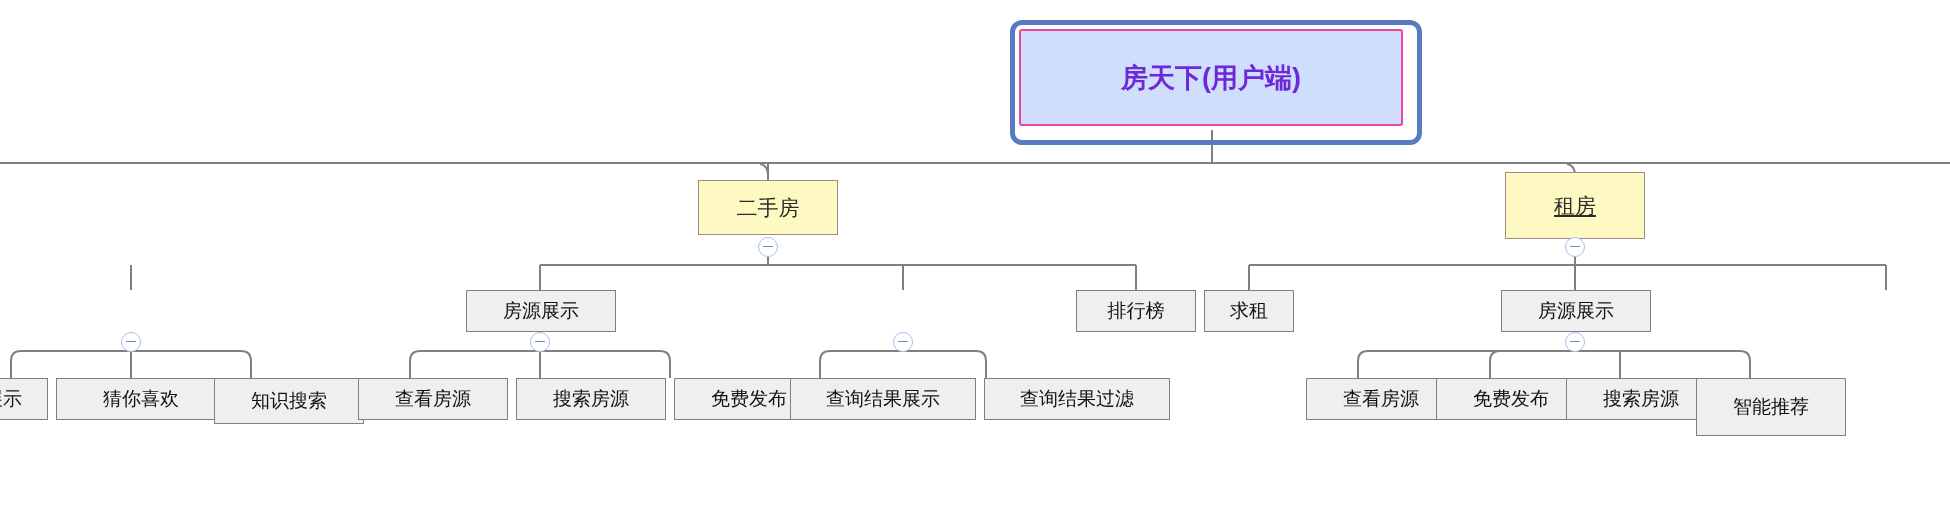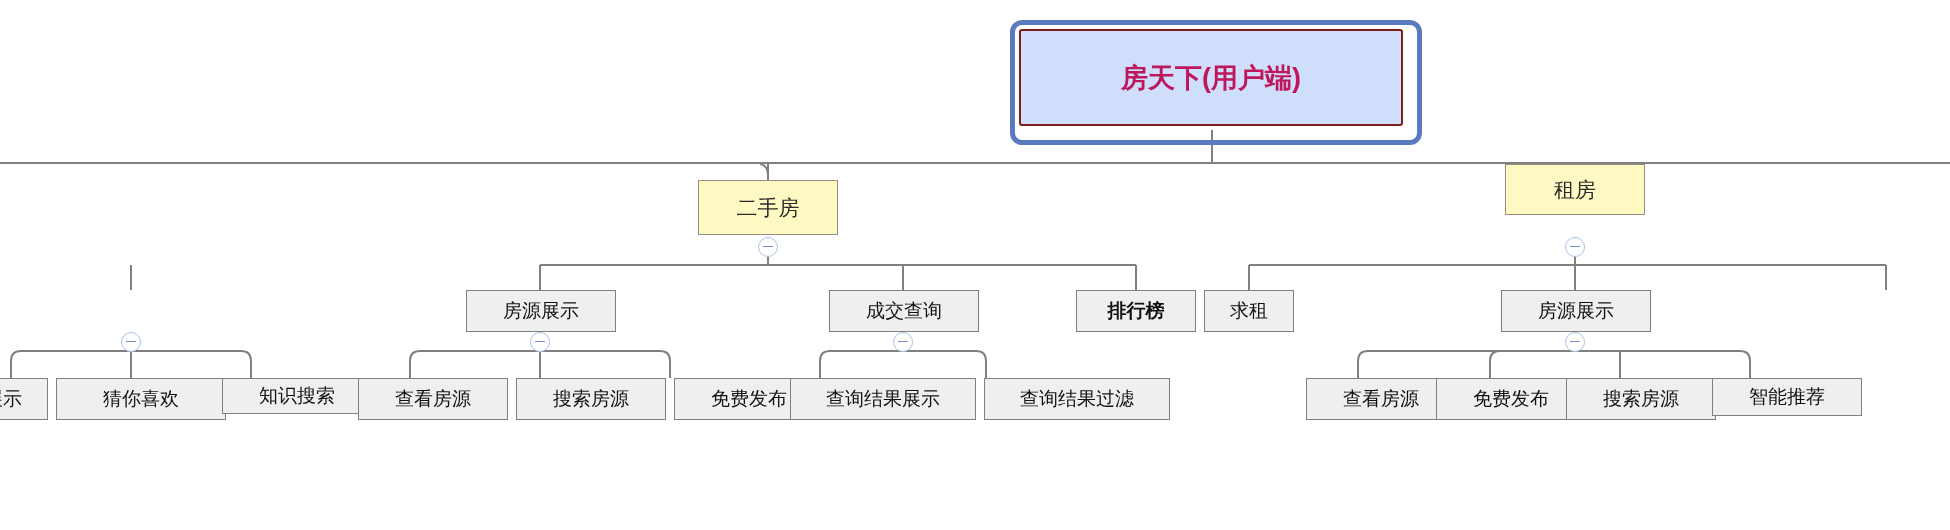--- a/index.html
+++ b/index.html
@@ -36,25 +36,25 @@
     align-items: center;
     justify-content: center;
     text-align: center;
     white-space: nowrap;
     color: #2b2b2b;
   }
 
   
   .node.root {
     background: #cfdefb;
-    border: 2px solid #7f1d1d;
+    border: 2px solid #ec4899;
     border-radius: 3px;
     font-size: 27px;
     font-weight: bold;
-    color: #be185d;
+    color: #6d28d9;
     box-shadow: 0 0 0 3px #ffffff, 0 0 0 8px #5a7ac0;
     z-index: 5;
   }
   .root-outer {
     position: absolute;
     border: 5px solid #5a7ac0;
     border-radius: 12px;
     background: transparent;
     z-index: 4;
   }
@@ -153,48 +153,47 @@
       <path d="M 1620 351 L 1620 378"></path>
     </g>
   </svg>
 
   <div class="root-outer" style="left:1010px; top:20px; width:402px; height:115px;"></div>
   <div class="node root" style="left:1019px; top:29px; width:384px; height:97px; box-shadow:none;">房天下(用户端)</div>
 
   <div class="node lvl2" style="left:698px; top:180px; width:140px; height:55px;">二手房</div>
   <div class="toggle" style="left:758px; top:237px;"></div>
 
-  <div class="node lvl2" style="left:1505px; top:164px; width:140px; height:51px;">租房</div>
+  <div class="node lvl2" style="left:1505px; top:172px; width:140px; height:67px;text-decoration:underline;">租房</div>
   <div class="toggle" style="left:1565px; top:237px;"></div>
 
   <div class="toggle" style="left:121px; top:332px;"></div>
 
   <div class="node lvl3" style="left:466px; top:290px; width:150px; height:42px;">房源展示</div>
   <div class="toggle" style="left:530px; top:332px;"></div>
 
-  <div class="node lvl3" style="left:829px; top:290px; width:150px; height:42px;">成交查询</div>
   <div class="toggle" style="left:893px; top:332px;"></div>
 
-  <div class="node lvl3" style="left:1076px; top:290px; width:120px; height:42px;font-weight:bold;">排行榜</div>
+  <div class="node lvl3" style="left:1076px; top:290px; width:120px; height:42px;">排行榜</div>
 
   <div class="node lvl3" style="left:1204px; top:290px; width:90px; height:42px;">求租</div>
 
   <div class="node lvl3" style="left:1501px; top:290px; width:150px; height:42px;">房源展示</div>
   <div class="toggle" style="left:1565px; top:332px;"></div>
 
 
   <div class="node lvl4" style="left:-42px; top:378px; width:90px; height:42px;">展示</div>
   <div class="node lvl4" style="left:56px; top:378px; width:170px; height:42px;">猜你喜欢</div>
-  <div class="node lvl4" style="left:214px; top:378px; width:150px; height:36px;margin-left:8px;">知识搜索</div>
+  <div class="node lvl4" style="left:214px; top:378px; width:150px; height:46px;">知识搜索</div>
 
   <div class="node lvl4" style="left:358px; top:378px; width:150px; height:42px;">查看房源</div>
   <div class="node lvl4" style="left:516px; top:378px; width:150px; height:42px;">搜索房源</div>
   <div class="node lvl4" style="left:674px; top:378px; width:150px; height:42px;">免费发布</div>
 
   <div class="node lvl4" style="left:790px; top:378px; width:186px; height:42px;font-family:Liberation Serif, serif;">查询结果展示</div>
   <div class="node lvl4" style="left:984px; top:378px; width:186px; height:42px;">查询结果过滤</div>
 
   <div class="node lvl4" style="left:1306px; top:378px; width:150px; height:42px;">查看房源</div>
   <div class="node lvl4" style="left:1436px; top:378px; width:150px; height:42px;">免费发布</div>
   <div class="node lvl4" style="left:1566px; top:378px; width:150px; height:42px;">搜索房源</div>
-  <div class="node lvl4" style="left:1696px; top:378px; width:150px; height:38px;margin-left:16px;">智能推荐</div>
+  <div class="node lvl4" style="left:1696px; top:378px; width:150px; height:58px;">智能推荐</div>
 
 </div>
 
 </body></html>

